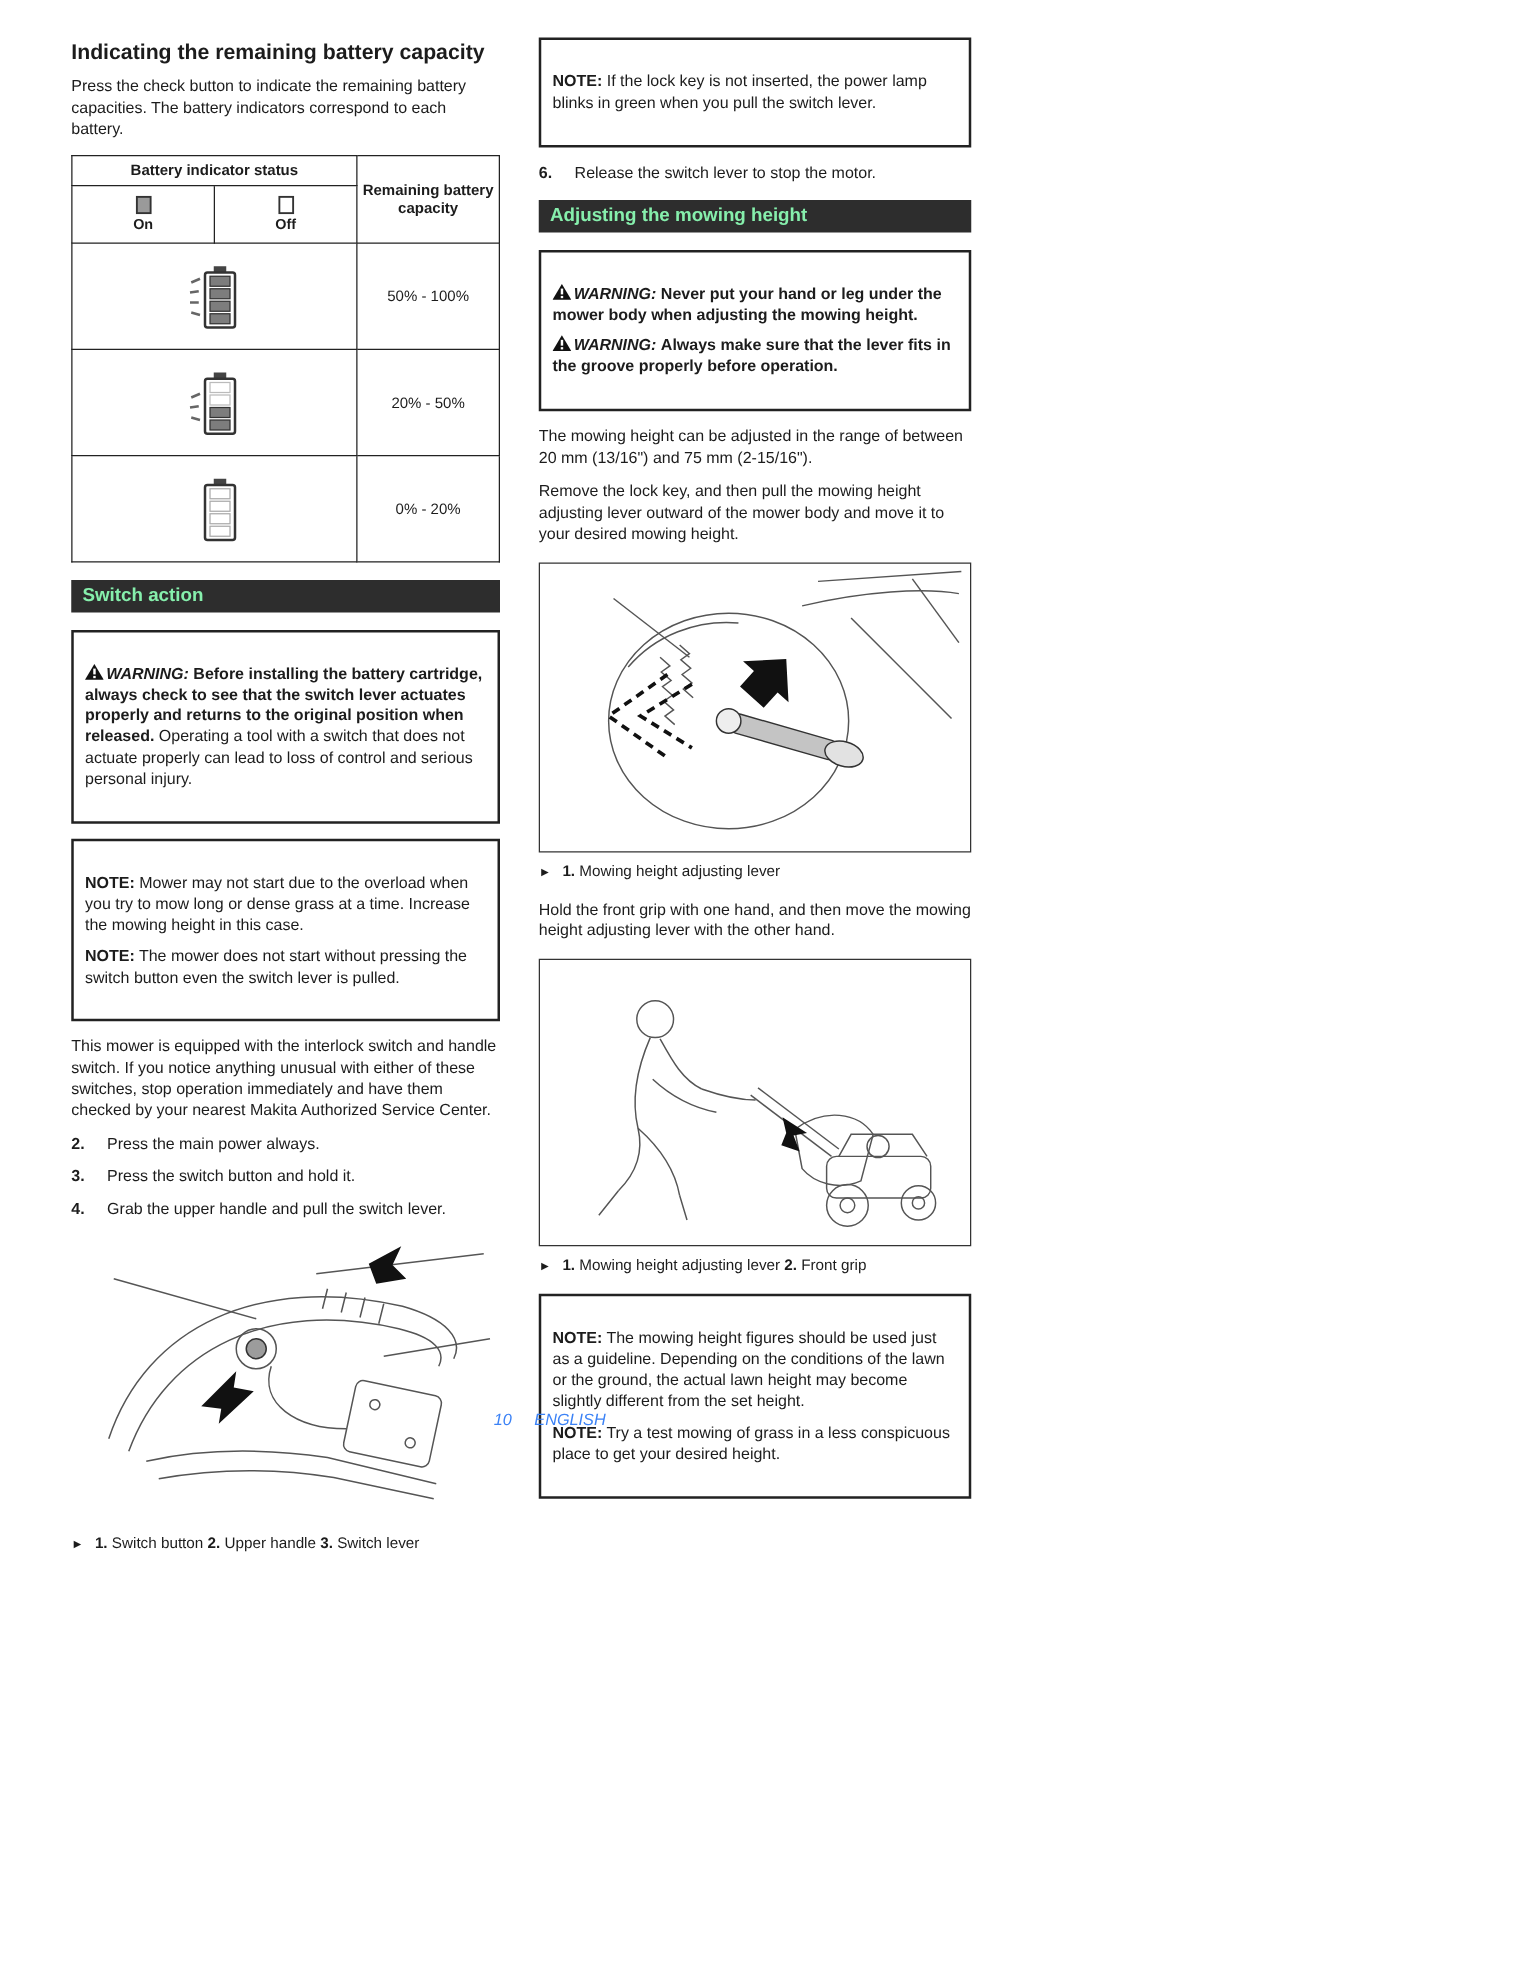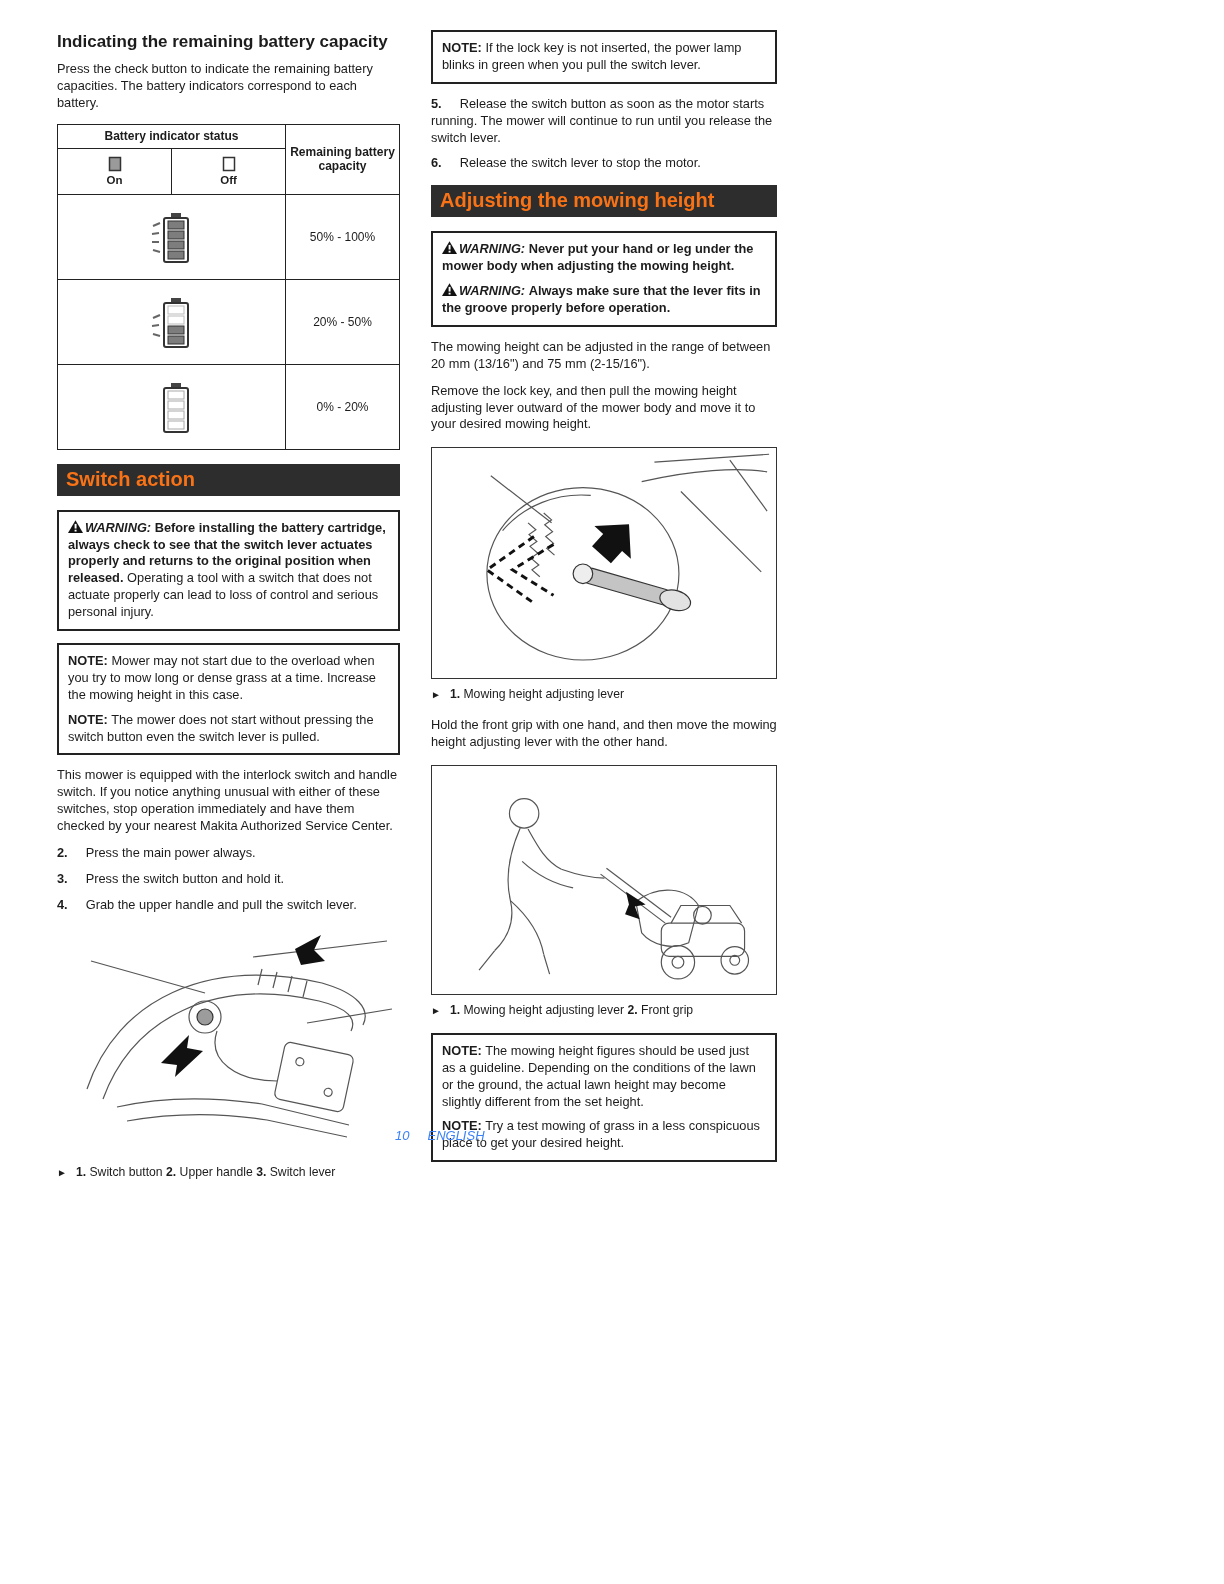--- a/index.html
+++ b/index.html
@@ -13,26 +13,26 @@
   .page { position:relative; width:1224px; height:1584px; background:#fff; overflow:hidden; }
   .content { position:absolute; top:30px; left:57px; display:flex; gap:31px; align-items:flex-start; }
   .col { display:flex; flex-direction:column; }
   .col-left  { width:343px; }
   .col-right { width:346px; }
 
   h1.doc-heading { font-size:17px; font-weight:bold; margin:2px 0 9px; }
   p.body { font-size:12.8px; line-height:1.32; margin-bottom:10px; }
 
   .section-banner {
-    color:#f97316; font-weight:bold; font-size:20px;
+    color:#86efac; font-weight:bold; font-size:15px;
     padding:4px 9px 5px; margin:4px 0 14px;
   }
 
   .warn-box, .note-box {
-    border:2px solid #222; padding:8px 9px; margin-bottom:12px;
+    border:2px solid #222; padding:25px 9px; margin-bottom:12px;
     font-size:12.8px; line-height:1.32;
   }
   .warn-box p + p, .note-box p + p { margin-top:8px; }
   .warn-label { font-style:italic; font-weight:bold; }
   .warn-icon { display:inline-block; vertical-align:-1px; margin-right:2px; }
 
   .step { font-size:12.8px; line-height:1.32; margin-bottom:9px; }
   .step b { font-weight:bold; }
   .tab { display:inline-block; width:18px; }
 
@@ -226,23 +226,20 @@
 
     <div class="col col-right">
 
       <div class="note-box">
         <p>
           <b>NOTE:</b>
           <span>If the lock key is not inserted, the power lamp blinks in green when you pull the switch lever.</span>
         </p>
       </div>
 
-      <p class="step">
-        <b>5.</b><span class="tab"></span><span>Release the switch button as soon as the motor starts running. The mower will continue to run until you release the switch lever.</span>
-      </p>
       <p class="step">
         <b>6.</b><span class="tab"></span><span>Release the switch lever to stop the motor.</span>
       </p>
 
       <div class="section-banner" style="background:#2d2d2d">Adjusting the mowing height</div>
 
       <div class="warn-box">
         <p>
           <span class="warn-icon"><svg width="15" height="13" viewBox="0 0 20 17">
                 <path d="M10 0 L20 17 H0 Z" fill="#111"></path>

